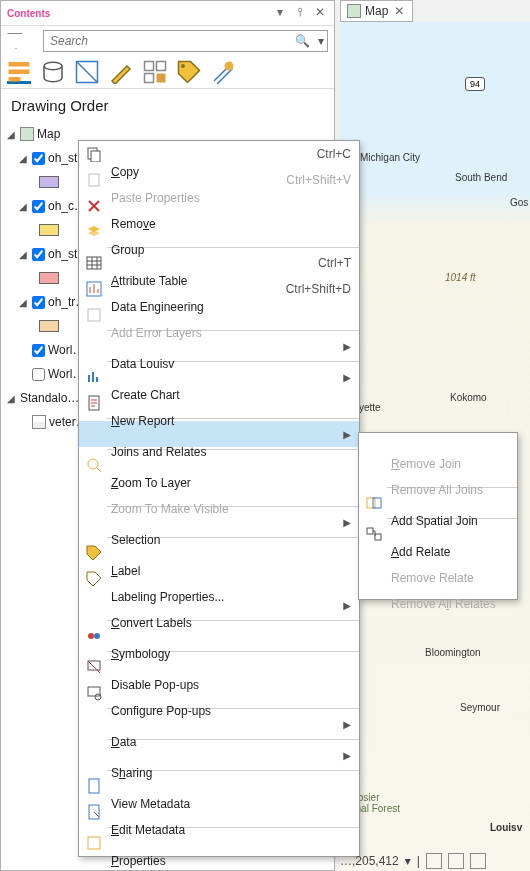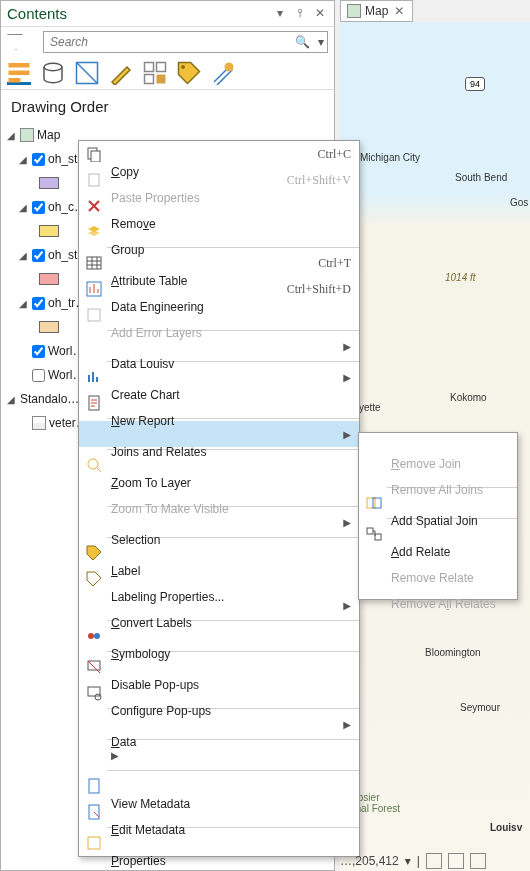--- a/index.html
+++ b/index.html
@@ -1,21 +1,21 @@
 <!DOCTYPE html>
 <html><head>
 <meta charset="utf-8">
 <style>
 * { box-sizing: border-box; margin: 0; padding: 0; font-family: "Segoe UI", Tahoma, sans-serif; font-size: 12px; }
 body { width: 530px; height: 871px; background: #f0f0f0; position: relative; overflow: hidden; }
 
 
 .contents-pane { position: absolute; left: 0; top: 0; width: 335px; height: 871px; background: #fff; border: 1px solid #b0b0b0; }
 .pane-header { display: flex; align-items: center; padding: 4px 6px; border-bottom: 1px solid #dcdcdc; }
-.pane-title { color: #14532d; font-size: 15px; flex: 1; }
+.pane-title { color: #ec4899; font-size: 10px; flex: 1; font-weight: bold; }
 .pane-btns { display: flex; gap: 4px; }
 .pane-btn { width: 16px; height: 16px; color: #666; text-align: center; line-height: 14px; cursor: pointer; }
 .search-row { display: flex; align-items: center; padding: 4px 6px; gap: 20px; }
 .funnel { width: 16px; height: 16px; border: 1px solid #888; clip-path: polygon(0 0,100% 0,60% 50%,60% 100%,40% 90%,40% 50%); background: #fff; }
 .search-box { flex: 1; position: relative; }
 .search-input { width: 100%; height: 22px; padding: 2px 24px 2px 6px; border: 1px solid #a0a0a0; font-style: italic; color: #666; }
 .search-mag { position: absolute; right: 18px; top: 4px; color: #555; pointer-events: none; }
 .search-caret { position: absolute; right: 4px; top: 4px; color: #555; pointer-events: none; }
 
 .tabs-row { display: flex; align-items: center; padding: 4px 6px; gap: 10px; border-bottom: 1px solid #dcdcdc; }
@@ -48,21 +48,21 @@
 
 .menu { position: absolute; background: #fff; border: 1px solid #9a9a9a; box-shadow: 2px 3px 6px rgba(0,0,0,.25); }
 .menu-main { left: 78px; top: 140px; width: 282px; }
 .menu-item { display: flex; align-items: center; height: 26px; padding: 0 8px 0 4px; }
 .menu-item.sel { background: #c7e4f7; }
 .menu-item.dis .menu-text, .menu-item.dis .menu-hk { color: #aaa; }
 .menu-ico { width: 22px; display: flex; justify-content: center; margin-right: 6px; }
 .menu-ico svg { width: 16px; height: 16px; }
 .menu-text { flex: 1; color: #222; margin-top: 36px; }
 .menu-text u { text-decoration: underline; }
-.menu-hk { color: #555; font-family: Liberation Serif, serif; }
+.menu-hk { color: #555; }
 .menu-arrow { color: #555; font-size: 10px; }
 .menu-sep { height: 1px; background: #d0d0d0; margin: 2px 0 2px 28px; }
 
 .menu-sub { left: 358px; top: 432px; width: 160px; }
 .menu-sub .menu-item.highlight { outline: 2px solid #f28c1f; outline-offset: -1px; }
 
 
 .status { position: absolute; left: 340px; bottom: 2px; display: flex; align-items: center; gap: 6px; font-size: 11px; color: #444; }
 .status .ico { width: 16px; height: 16px; border: 1px solid #888; display: inline-block; }
 </style>
@@ -393,20 +393,21 @@
     </div>
   <div class="menu-sep"></div>
   <div class="menu-item">
       <span class="menu-ico"></span>
       <span class="menu-text"><u>D</u>ata</span>
       <span class="menu-arrow">▶</span>
     </div>
   <div class="menu-sep"></div>
   <div class="menu-item">
       <span class="menu-ico"></span>
+      <span class="menu-text">S<u>h</u>aring</span>
       <span class="menu-arrow">▶</span>
     </div>
   <div class="menu-sep"></div>
   <div class="menu-item">
       <span class="menu-ico">
         <svg viewBox="0 0 16 16">
           <rect x="3" y="1" width="10" height="14" fill="none" stroke="#3a7bc8"></rect>
         </svg>
       </span>
       <span class="menu-text">View Metadata</span>

